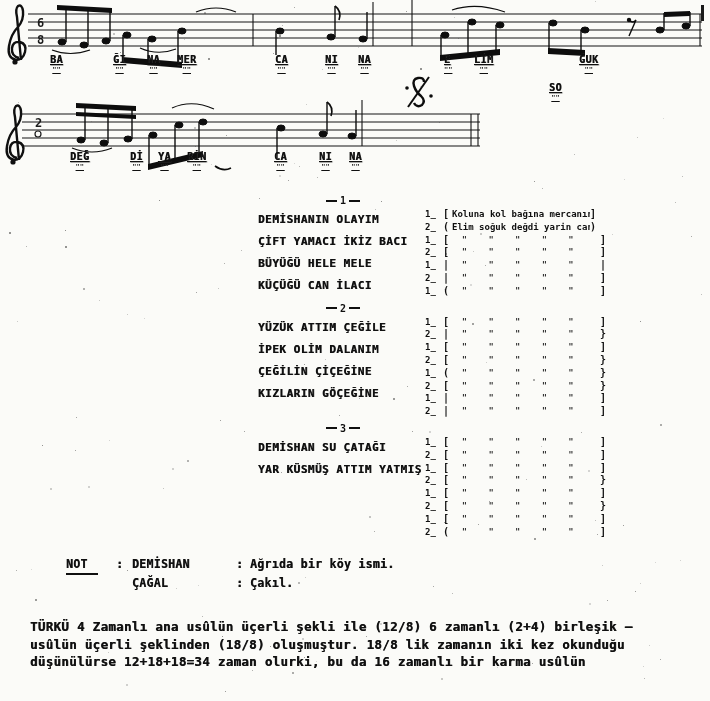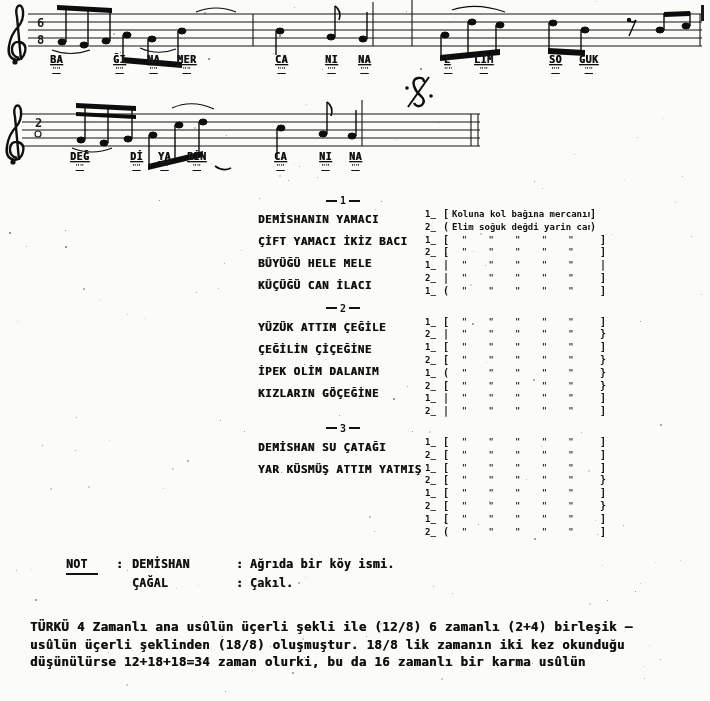--- a/index.html
+++ b/index.html
@@ -136,21 +136,21 @@
   <div class="lyrics-row" id="lyrics1" style="top:54px">
       <span class="syl" style="left: 50px;">BA<span class="lyr-ditto">""</span></span>
       <span class="syl" style="left: 113px;">ĞI<span class="lyr-ditto">""</span></span>
       <span class="syl" style="left: 147px;">NA<span class="lyr-ditto">""</span></span>
       <span class="syl" style="left: 177px;">MER<span class="lyr-ditto">""</span></span>
       <span class="syl" style="left: 275px;">CA<span class="lyr-ditto">""</span></span>
       <span class="syl" style="left: 325px;">NI<span class="lyr-ditto">""</span></span>
       <span class="syl" style="left: 358px;">NA<span class="lyr-ditto">""</span></span>
       <span class="syl" style="left: 444px;">E<span class="lyr-ditto">""</span></span>
       <span class="syl" style="left: 474px;">LİM<span class="lyr-ditto">""</span></span>
-      <span class="syl" style="left: 549px;">SO<span class="lyr-ditto">""</span></span>
+      <span class="syl" style="left: 549px; margin-top: 28px;">SO<span class="lyr-ditto">""</span></span>
       <span class="syl" style="left: 579px;">ĞUK<span class="lyr-ditto">""</span></span>
     </div>
 
   <svg style="left:402px;top:74px" width="34" height="36" viewBox="0 0 34 36">
     <g stroke="#0d0d0d" fill="none">
       <line x1="6" y1="33" x2="27" y2="3" stroke-width="2"></line>
       <path d="M22 8 Q22 3 16 4 Q10 5 12 12 Q14 18 19 22 Q24 27 20 31 Q15 34 12 29" stroke-width="2.4"></path>
       <circle cx="5" cy="14" r="1.8" fill="#0d0d0d" stroke="none"></circle>
       <circle cx="29" cy="22" r="1.8" fill="#0d0d0d" stroke="none"></circle>
     </g>
@@ -218,21 +218,21 @@
 
   <div class="verses" id="verses">
       <div class="verse">
         <div class="verse-header">
           <span class="dash"></span>
           <span>1</span>
           <span class="dash"></span>
         </div>
         <div class="verse-cols">
           <div class="verse-left">
-            <div class="verse-line">DEMİSHANIN  YAMACI</div>
+            <div class="verse-line">DEMİSHANIN  OLAYIM</div>
             <div class="verse-line">ÇİFT YAMACI İKİZ BACI</div>
             <div class="verse-line">BÜYÜĞÜ HELE MELE</div>
             <div class="verse-line">KÜÇÜĞÜ CAN İLACI</div>
           </div>
           <div class="verse-right">
             <div class="ref-row">
               <span class="ref-n">1_</span>
               <span class="ref-br">[</span>
               <span class="ref-text">Koluna kol bağına mercanına</span>
               <span class="ref-br">]</span>
@@ -278,22 +278,22 @@
       </div>
       <div class="verse">
         <div class="verse-header">
           <span class="dash"></span>
           <span>2</span>
           <span class="dash"></span>
         </div>
         <div class="verse-cols">
           <div class="verse-left">
             <div class="verse-line">YÜZÜK ATTIM ÇEĞİLE</div>
+            <div class="verse-line">İPEK OLİM DALANIM</div>
             <div class="verse-line">ÇEĞİLİN ÇİÇEĞİNE</div>
-            <div class="verse-line">İPEK OLİM DALANIM</div>
             <div class="verse-line">KIZLARIN GÖÇEĞİNE</div>
           </div>
           <div class="verse-right">
             <div class="ref-row">
               <span class="ref-n">1_</span>
               <span class="ref-br">[</span>
               <span class="ref-text dittos">" " " " "</span>
               <span class="ref-br">]</span>
             </div>
             <div class="ref-row">

